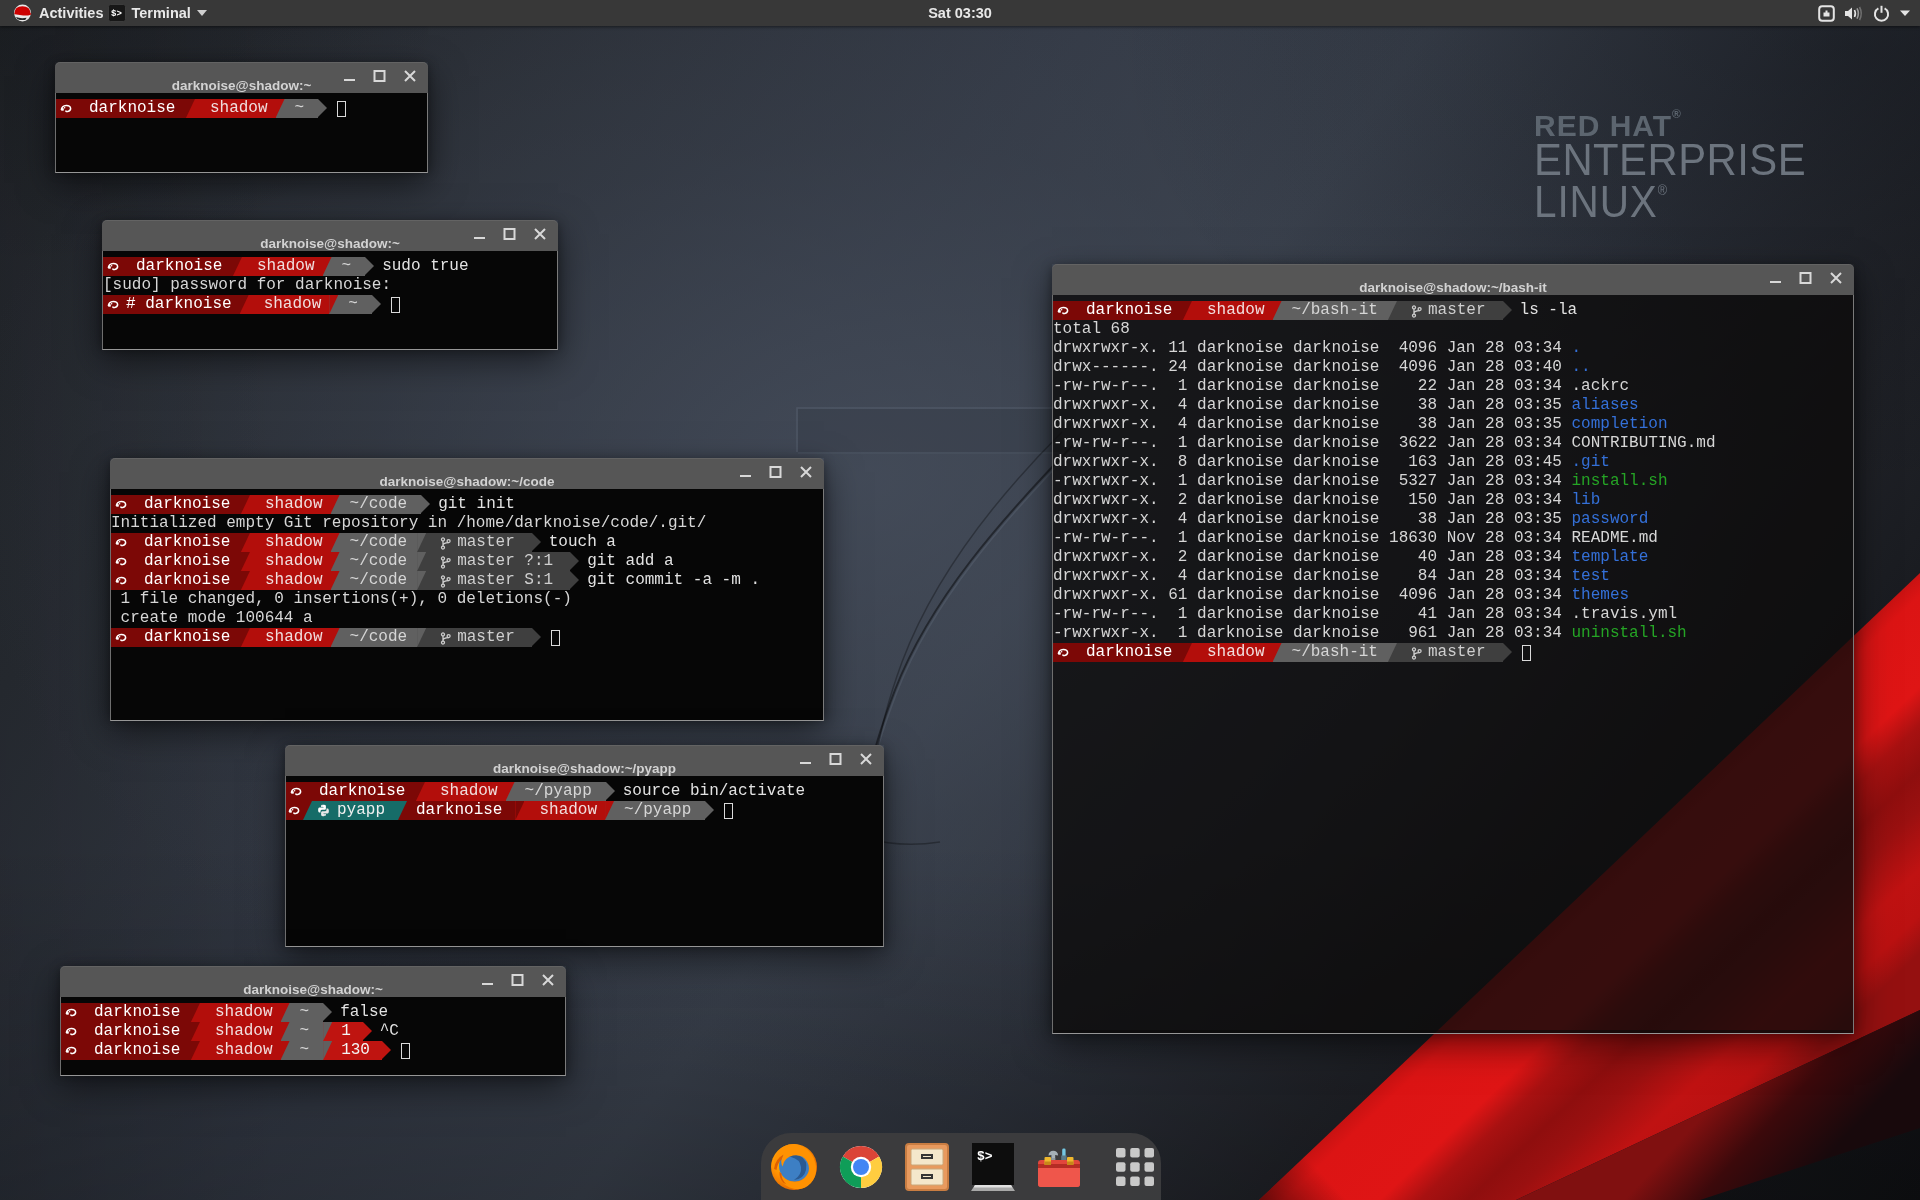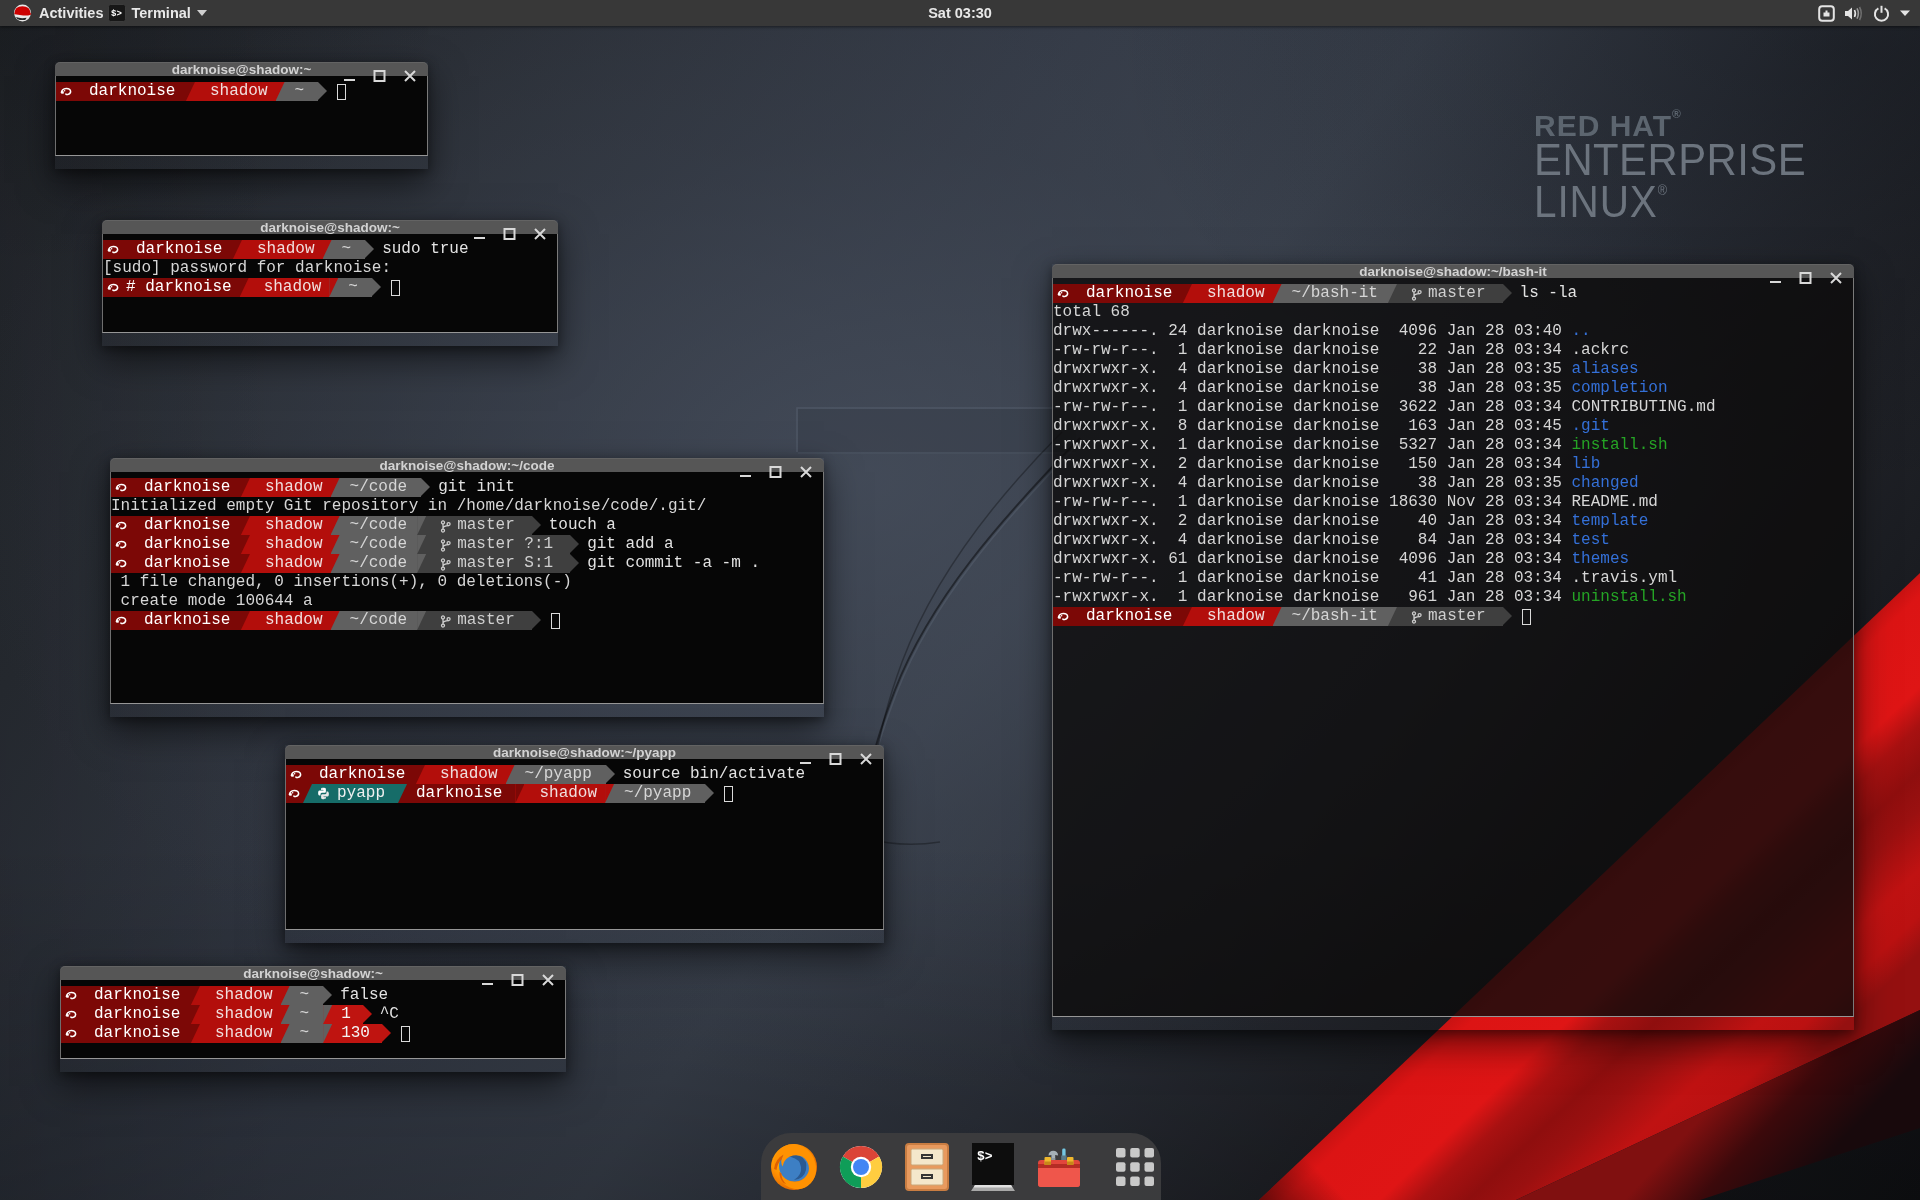--- a/index.html
+++ b/index.html
@@ -18,21 +18,21 @@
 .reg2{font-size:14px;vertical-align:22px;letter-spacing:0}
 .topbar{position:absolute;left:0;top:0;width:1920px;height:26px;background:#383838;color:#e8e8e8;display:flex;align-items:center;z-index:50;box-shadow:0 1px 3px rgba(0,0,0,0.5)}
 .tb-hat{margin-left:13px}
 .tb-act{font-weight:bold;font-size:14.5px;margin-left:7px}
 .tb-term{margin-left:5px}
 .tb-app{font-weight:bold;font-size:14.5px;margin-left:5px}
 .tb-dn{width:0;height:0;border-left:5px solid transparent;border-right:5px solid transparent;border-top:6px solid #d0d0d0;margin-left:6px}
 .tb-clock{position:absolute;left:0;right:0;text-align:center;font-weight:bold;font-size:14.5px}
 .tb-right{position:absolute;right:9px;display:flex;align-items:center;gap:9px}
 .win{position:absolute;z-index:10;box-shadow:0 14px 34px rgba(0,0,0,0.55),0 3px 10px rgba(0,0,0,0.4)}
-.tb{height:14px;background:#565656;border-radius:5px 5px 0 0;display:flex;align-items:flex-start;justify-content:center;position:relative;box-shadow:inset 0 1px 0 rgba(255,255,255,0.08)}
+.tb{height:31px;background:#565656;border-radius:5px 5px 0 0;display:flex;align-items:flex-end;justify-content:center;position:relative;box-shadow:inset 0 1px 0 rgba(255,255,255,0.08)}
 .ttl{font-weight:bold;font-size:13.5px;color:#d2d2d2}
 .btns{position:absolute;right:11px;top:8px;line-height:0}
 .body{background:#060606;border-style:solid;border-color:#636363 #7a7a7a #969696 #6e6e6e;border-width:0 1.5px 1.5px 1.5px;padding:6px 0 0 0;font:16px/19px "Liberation Mono",monospace;color:#d6d6d6;overflow:hidden}
 .body.big{background:rgba(13,11,11,0.80)}
 .row{display:flex;height:19px;align-items:stretch;white-space:pre}
 .sg{display:flex;align-items:center}
 .sep{width:9px;position:relative;flex:none}
 .sep>span{position:absolute;inset:0;-webkit-clip-path:polygon(0 0,100% 0,0 100%);clip-path:polygon(0 0,100% 0,0 100%)}
 .arw{width:0;height:0;border-top:9.5px solid transparent;border-bottom:9.5px solid transparent;border-left:9px solid #606060;flex:none}
 .cur{width:9px;height:16px;border:1.5px solid #dadada;margin:0 0 0 10px;align-self:center;flex:none}
@@ -358,29 +358,30 @@
             <circle cx="4.6" cy="4.8" r="0.8" fill="#fff"></circle>
           </svg><b>darknoise</b></span><span class="sep" style="background:#b30e0b"><span style="background:#7c0806"></span></span><span class="sg sh" style="background:#b30e0b;color:#f0dede;">shadow</span><span class="sep" style="background:#606060"><span style="background:#b30e0b"></span></span><span class="sg sp tight" style="background:#606060;color:#d6d6d6;">~/bash-it</span><span class="sep" style="background:#3f3f3f"><span style="background:#606060"></span></span><span class="sg sg2" style="background:#3f3f3f;color:#cfcfcf;"><svg class="brg" width="11" height="13" viewBox="0 0 11 13">
             <g stroke="#cfcfcf" stroke-width="1.3" fill="none">
               <circle cx="3" cy="2.4" r="1.5"></circle>
               <circle cx="3" cy="10.6" r="1.5"></circle>
               <circle cx="8.6" cy="4.1" r="1.5"></circle>
               <path d="M3 3.9v5.2 M3 8.5 Q3 5.9 8.6 5.6"></path>
             </g>
           </svg>master</span><span class="arw" style="border-left-color:#3f3f3f"></span><span class="cmd">ls -la</span></div>
       <div class="row"><span class="tx ">total 68</span></div>
+      <div class="row"><span class="tx ">drwxrwxr-x. 11 darknoise darknoise  4096 Jan 28 03:34 <span class="fb">.</span></span></div>
       <div class="row"><span class="tx ">drwx------. 24 darknoise darknoise  4096 Jan 28 03:40 <span class="fb">..</span></span></div>
       <div class="row"><span class="tx ">-rw-rw-r--.  1 darknoise darknoise    22 Jan 28 03:34 .ackrc</span></div>
       <div class="row"><span class="tx ">drwxrwxr-x.  4 darknoise darknoise    38 Jan 28 03:35 <span class="fb">aliases</span></span></div>
       <div class="row"><span class="tx ">drwxrwxr-x.  4 darknoise darknoise    38 Jan 28 03:35 <span class="fb">completion</span></span></div>
       <div class="row"><span class="tx ">-rw-rw-r--.  1 darknoise darknoise  3622 Jan 28 03:34 CONTRIBUTING.md</span></div>
       <div class="row"><span class="tx ">drwxrwxr-x.  8 darknoise darknoise   163 Jan 28 03:45 <span class="fb">.git</span></span></div>
       <div class="row"><span class="tx ">-rwxrwxr-x.  1 darknoise darknoise  5327 Jan 28 03:34 <span class="fg">install.sh</span></span></div>
       <div class="row"><span class="tx ">drwxrwxr-x.  2 darknoise darknoise   150 Jan 28 03:34 <span class="fb">lib</span></span></div>
-      <div class="row"><span class="tx ">drwxrwxr-x.  4 darknoise darknoise    38 Jan 28 03:35 <span class="fb">changed</span></span></div>
+      <div class="row"><span class="tx ">drwxrwxr-x.  4 darknoise darknoise    38 Jan 28 03:35 <span class="fb">password</span></span></div>
       <div class="row"><span class="tx ">-rw-rw-r--.  1 darknoise darknoise 18630 Nov 28 03:34 README.md</span></div>
       <div class="row"><span class="tx ">drwxrwxr-x.  2 darknoise darknoise    40 Jan 28 03:34 <span class="fb">template</span></span></div>
       <div class="row"><span class="tx ">drwxrwxr-x.  4 darknoise darknoise    84 Jan 28 03:34 <span class="fb">test</span></span></div>
       <div class="row"><span class="tx ">drwxrwxr-x. 61 darknoise darknoise  4096 Jan 28 03:34 <span class="fb">themes</span></span></div>
       <div class="row"><span class="tx ">-rw-rw-r--.  1 darknoise darknoise    41 Jan 28 03:34 .travis.yml</span></div>
       <div class="row"><span class="tx ">-rwxrwxr-x.  1 darknoise darknoise   961 Jan 28 03:34 <span class="fg">uninstall.sh</span></span></div>
       <div class="row"><span class="sg su" style="background:#7c0806;color:#ffffff;"><svg class="hat" width="13" height="11" viewBox="0 0 13 11">
             <g stroke="#fff" fill="none" stroke-width="1.5" stroke-linecap="round">
               <path d="M1.4 6.6 Q1.7 2.7 6.2 2.4 Q10.3 2.3 10.6 5.3 Q10.8 7.5 8.4 8.3 Q6.6 8.8 5.9 8.1"></path>
             </g>

